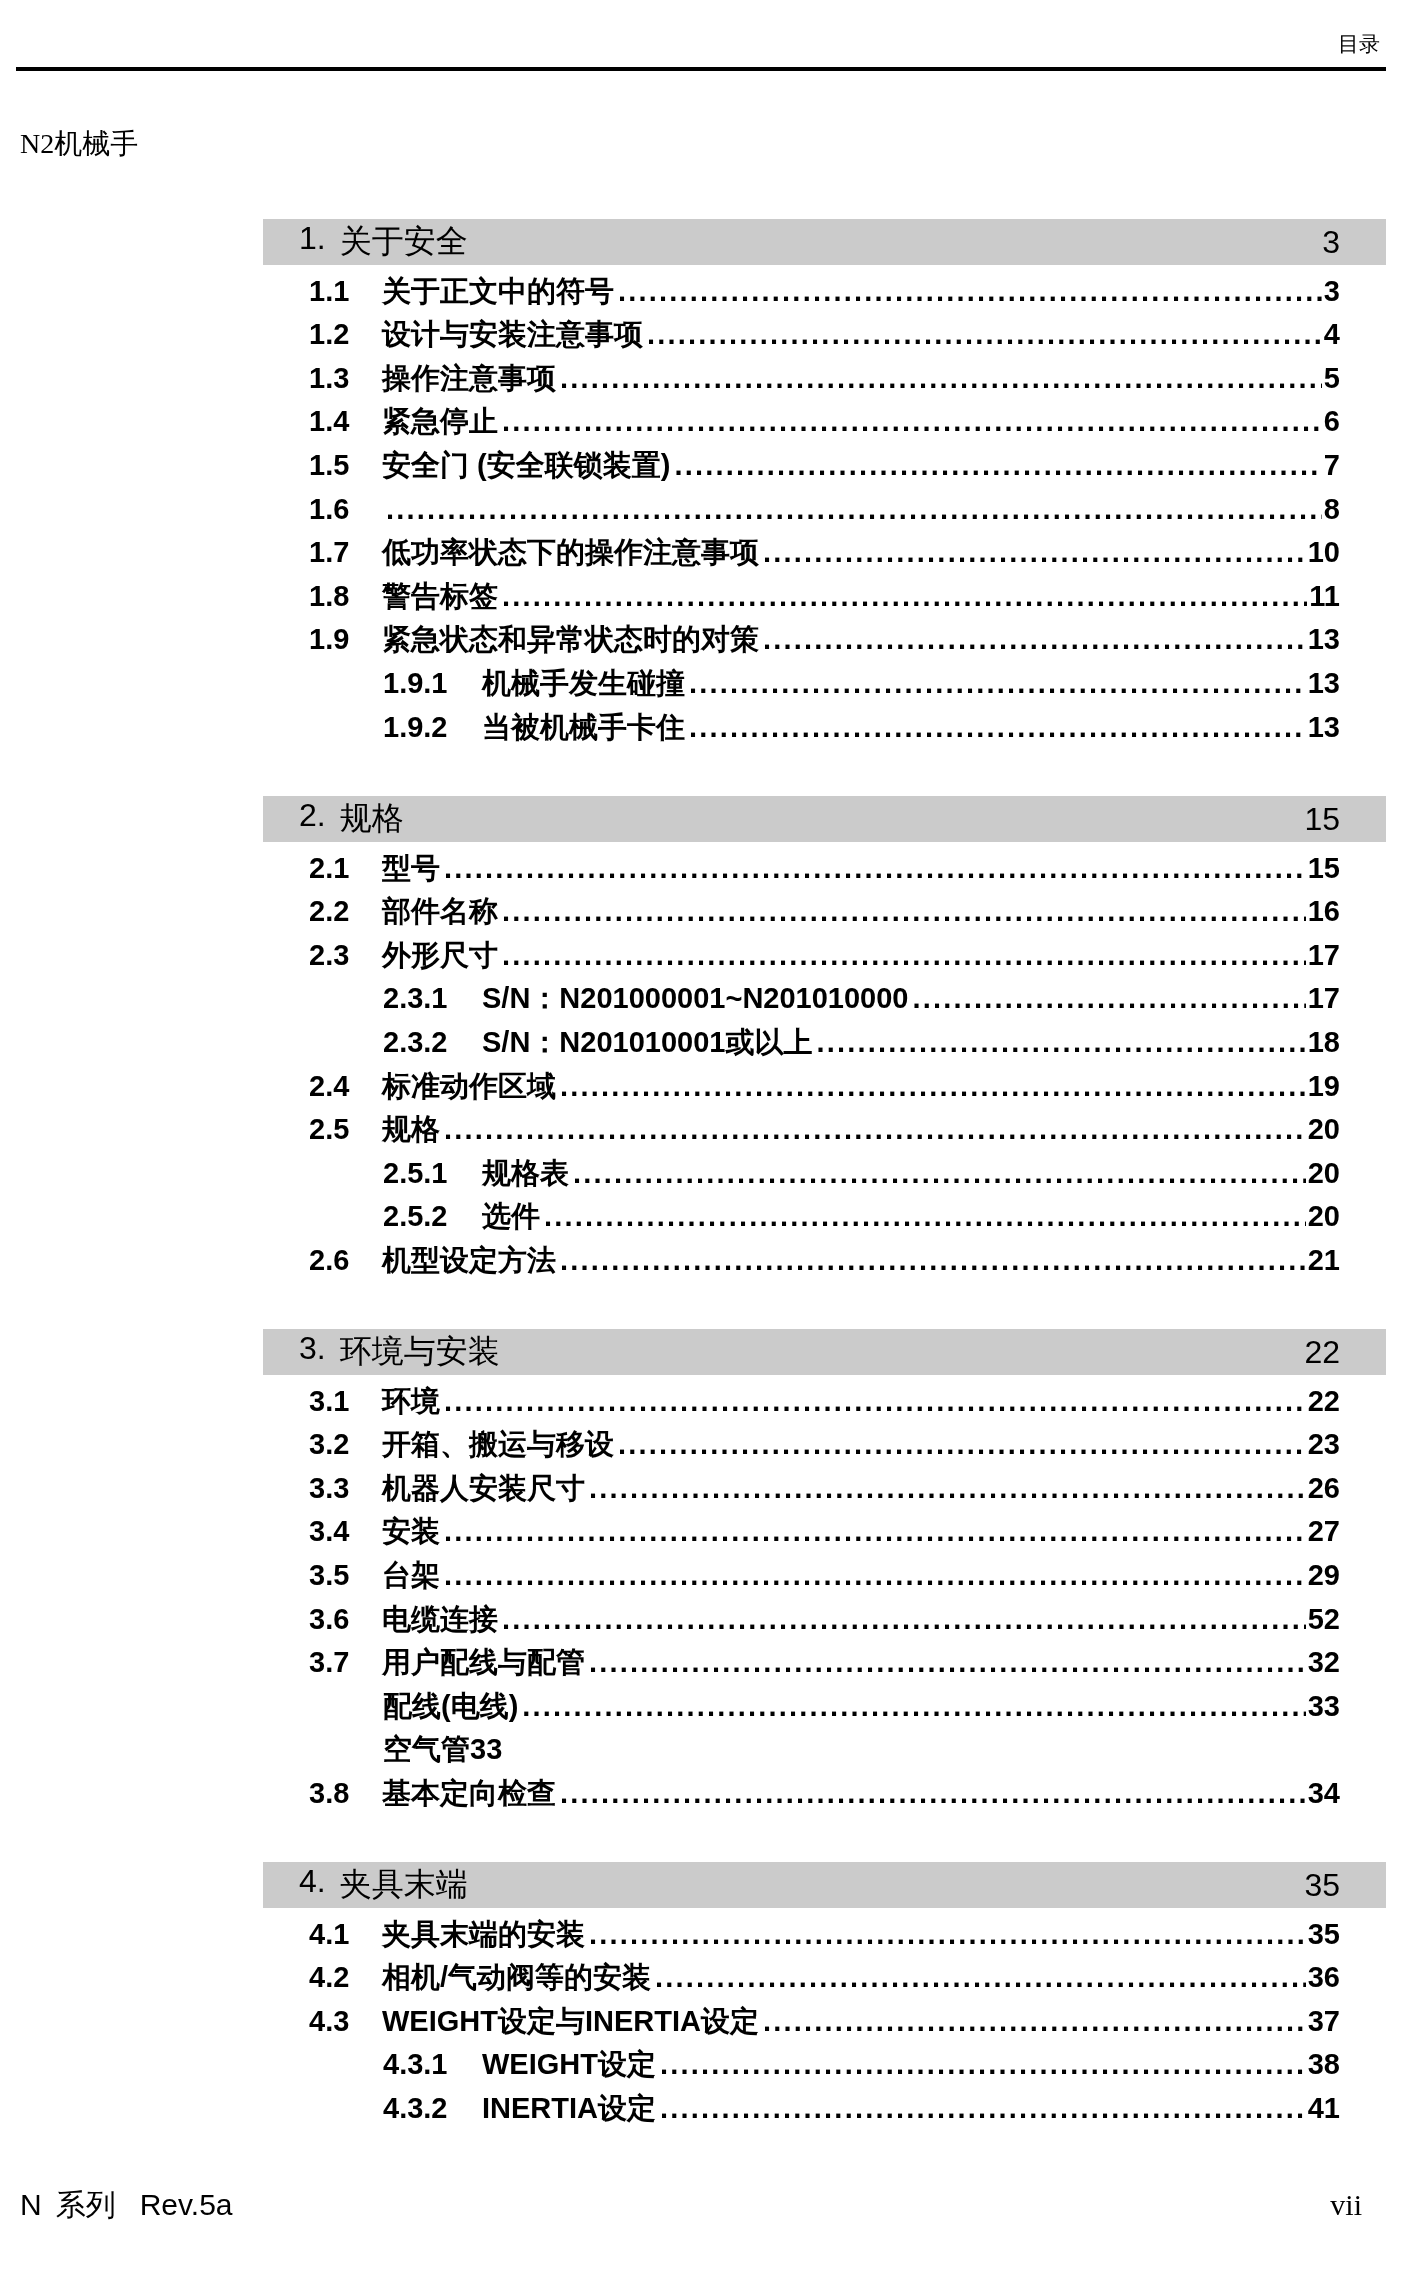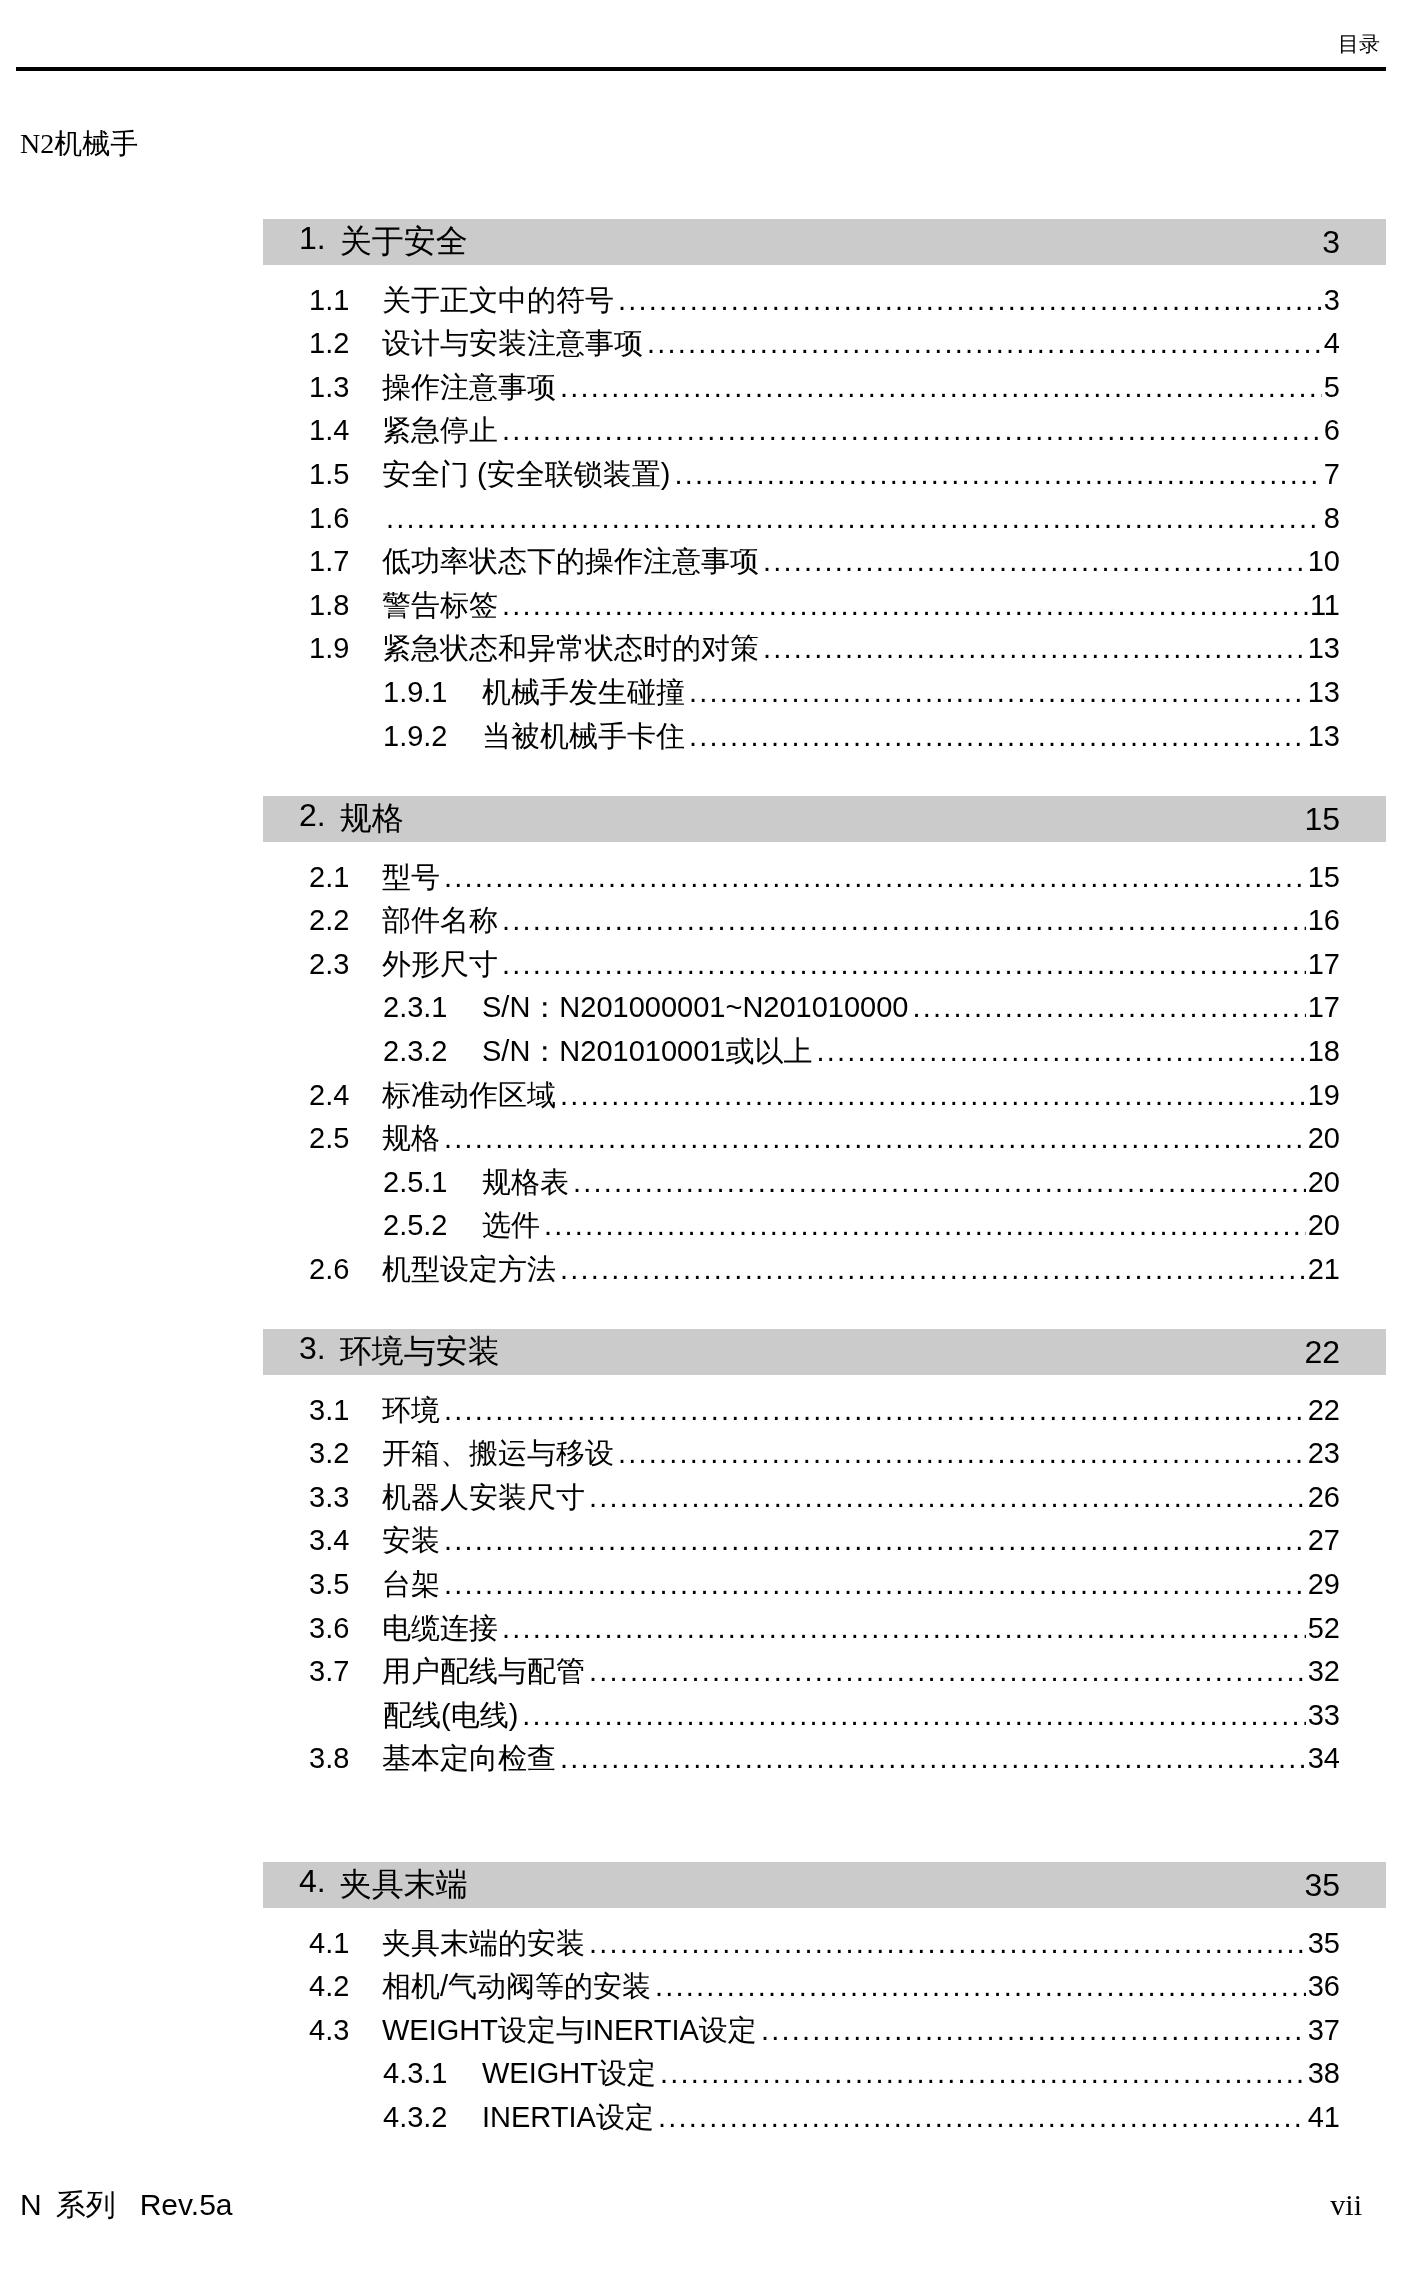--- a/index.html
+++ b/index.html
@@ -21,21 +21,21 @@
   .toc {
     position: absolute; left: 263px; right: 16px; top: 219px;
   }
   .chapter-bar {
     background: #cbcbcb; height: 46px;
     display: flex; align-items: center; justify-content: space-between;
     padding: 0 46px 0 36px; font-size: 32px;
   }
   .chapter-bar .ch-label { display: flex; }
   .chapter-bar .ch-num { margin-right: 14px; }
-  .entries { padding-top: 9px; }
+  .entries { padding-top: 0; font-weight: bold; }
   .entry {
     height: 43.6px; display: flex; align-items: flex-end;
     font-size: 29px; line-height: 36px; padding-right: 46px;
   }
   .entry .num { flex: 0 0 auto; }
   .entry.l2 .num { margin-left: 46px; width: 73px; }
   .entry.l3 .num { margin-left: 120px; width: 99px; margin-top: 32px; }
   .entry.l3n { }
   .entry.l3n .title { margin-left: 120px; }
   .entry .title { flex: 0 0 auto; white-space: nowrap; }
@@ -257,20 +257,23 @@
           <span class="num">3.7</span>
           <span class="title">用户配线与配管</span>
           <span class="leader">........................................................................................................................................................................................................</span>
           <span class="page">32</span>
         </div>
         <div class="entry l3n">
           <span class="title">配线(电线)</span>
           <span class="leader">........................................................................................................................................................................................................</span>
           <span class="page">33</span>
         </div>
+        <div class="entry l3n">
+          <span class="title">空气管33</span>
+        </div>
         <div class="entry l2">
           <span class="num">3.8</span>
           <span class="title">基本定向检查</span>
           <span class="leader">........................................................................................................................................................................................................</span>
           <span class="page">34</span>
         </div>
       </div>
     </div>
     <div class="toc" style="top: 1862px;">
       <div class="chapter-bar">

